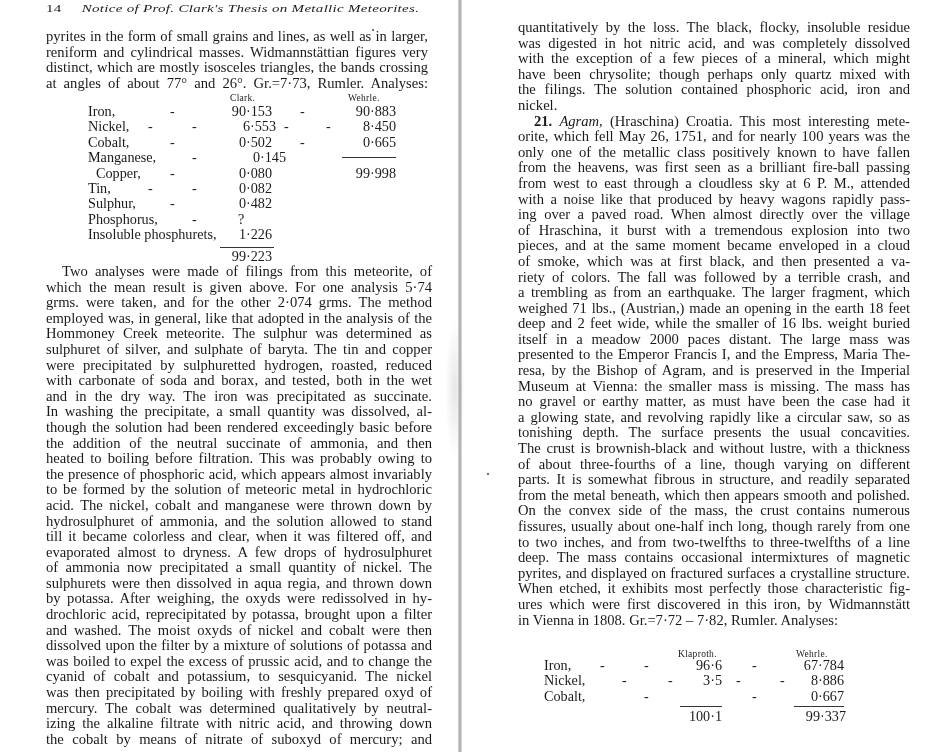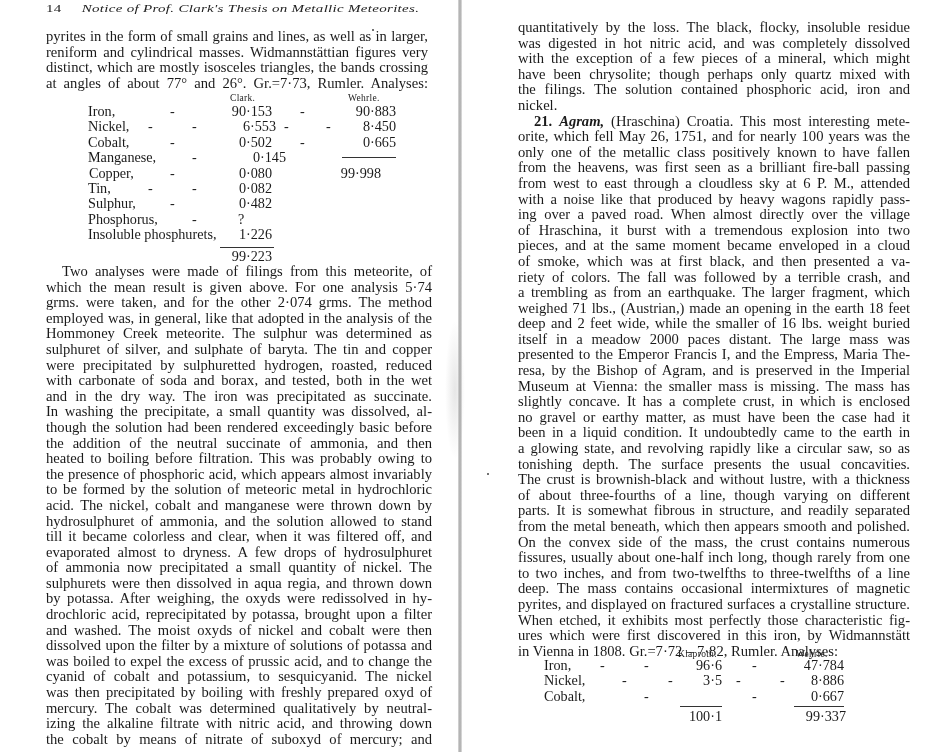--- a/index.html
+++ b/index.html
@@ -87,24 +87,24 @@
       </div>
 
       <div class="row">
         <span class="cell" style="left:0">Manganese,</span>
         <span class="dash" style="left:104px">-</span>
         <span class="cell num" style="left:138px;width:60px">0·145</span>
         <span class="rule" style="left:254px;top:7px;width:54px"></span>
       </div>
 
       <div class="row">
-        <span class="cell" style="left:1px">Copper,</span>
+        <span class="cell" style="left:8px">Copper,</span>
         <span class="dash" style="left:82px">-</span>
         <span class="cell num" style="left:124px;width:60px">0·080</span>
-        <span class="cell num" style="left:231px;width:62px">99·998</span>
+        <span class="cell num" style="left:246px;width:62px">99·998</span>
       </div>
 
       <div class="row">
         <span class="cell" style="left:0">Tin,</span>
         <span class="dash" style="left:60px">-</span>
         <span class="dash" style="left:104px">-</span>
         <span class="cell num" style="left:124px;width:60px">0·082</span>
       </div>
 
       <div class="row">
@@ -174,43 +174,41 @@
   <div class="text-block right-top bold" style="font-weight:normal">
     <span class="line">quantitatively by the loss.  The black, flocky, insoluble residue</span>
     <span class="line">was digested in hot nitric acid, and was completely dissolved</span>
     <span class="line">with the exception of a few pieces of a mineral, which might</span>
     <span class="line">have been chrysolite; though perhaps only quartz mixed with</span>
     <span class="line">the filings.  The solution contained phosphoric acid, iron and</span>
     <span class="line last">nickel.</span>
 
     <span class="line indent">
       <b>21.</b>
-      <i style="font-weight:bold">Agram,</i>
+      <i style="font-weight:normal">Agram,</i>
       <span>(Hraschina) Croatia.  This most interesting mete-</span>
     </span>
     <span class="line">orite, which fell May 26, 1751, and for nearly 100 years was the</span>
     <span class="line">only one of the metallic class positively known to have fallen</span>
     <span class="line">from the heavens, was first seen as a brilliant fire-ball passing</span>
     <span class="line">from west to east through a cloudless sky at 6 P. M., attended</span>
     <span class="line">with a noise like that produced by heavy wagons rapidly pass-</span>
     <span class="line">ing over a paved road.  When almost directly over the village</span>
     <span class="line">of Hraschina, it burst with a tremendous explosion into two</span>
     <span class="line">pieces, and at the same moment became enveloped in a cloud</span>
     <span class="line">of smoke, which was at first black, and then presented a va-</span>
     <span class="line">riety of colors.  The fall was followed by a terrible crash, and</span>
     <span class="line">a trembling as from an earthquake.  The larger fragment, which</span>
     <span class="line">weighed 71 lbs., (Austrian,) made an opening in the earth 18 feet</span>
     <span class="line">deep and 2 feet wide, while the smaller of 16 lbs. weight buried</span>
     <span class="line">itself in a meadow 2000 paces distant.  The large mass was</span>
     <span class="line">presented to the Emperor Francis I, and the Empress, Maria The-</span>
     <span class="line">resa, by the Bishop of Agram, and is preserved in the Imperial</span>
     <span class="line">Museum at Vienna: the smaller mass is missing.  The mass has</span>
-    <span class="line">slightly concave.  It has a complete crust, in which is enclosed</span>
     <span class="line">no gravel or earthy matter, as must have been the case had it</span>
-    <span class="line">been in a liquid condition.  It undoubtedly came to the earth in</span>
     <span class="line">a glowing state, and revolving rapidly like a circular saw, so as</span>
     <span class="line">tonishing depth.  The surface presents the usual concavities.</span>
     <span class="line">The crust is brownish-black and without lustre, with a thickness</span>
     <span class="line">of about three-fourths of a line, though varying on different</span>
     <span class="line">parts.  It is somewhat fibrous in structure, and readily separated</span>
     <span class="line">from the metal beneath, which then appears smooth and polished.</span>
     <span class="line">On the convex side of the mass, the crust contains numerous</span>
     <span class="line">fissures, usually about one-half inch long, though rarely from one</span>
     <span class="line">to two inches, and from two-twelfths to three-twelfths of a line</span>
     <span class="line">deep.  The mass contains occasional intermixtures of magnetic</span>
@@ -224,21 +222,21 @@
     <div class="row" style="height:11px">
       <span class="cell hdr" style="left:138px">Klaproth.</span>
       <span class="cell hdr" style="left:256px">Wehrle.</span>
     </div>
     <div class="row">
       <span class="cell" style="left:4px">Iron,</span>
       <span class="dash" style="left:60px">-</span>
       <span class="dash" style="left:104px">-</span>
       <span class="cell num" style="left:130px;width:52px">96·6</span>
       <span class="dash" style="left:212px">-</span>
-      <span class="cell num" style="left:250px;width:54px">47·784</span>
+      <span class="cell num" style="left:250px;width:54px">67·784</span>
     </div>
     <div class="row">
       <span class="cell" style="left:4px">Nickel,</span>
       <span class="dash" style="left:82px">-</span>
       <span class="dash" style="left:128px">-</span>
       <span class="cell num" style="left:130px;width:52px">3·5</span>
       <span class="dash" style="left:196px">-</span>
       <span class="dash" style="left:240px">-</span>
       <span class="cell num" style="left:250px;width:54px">8·886</span>
     </div>

